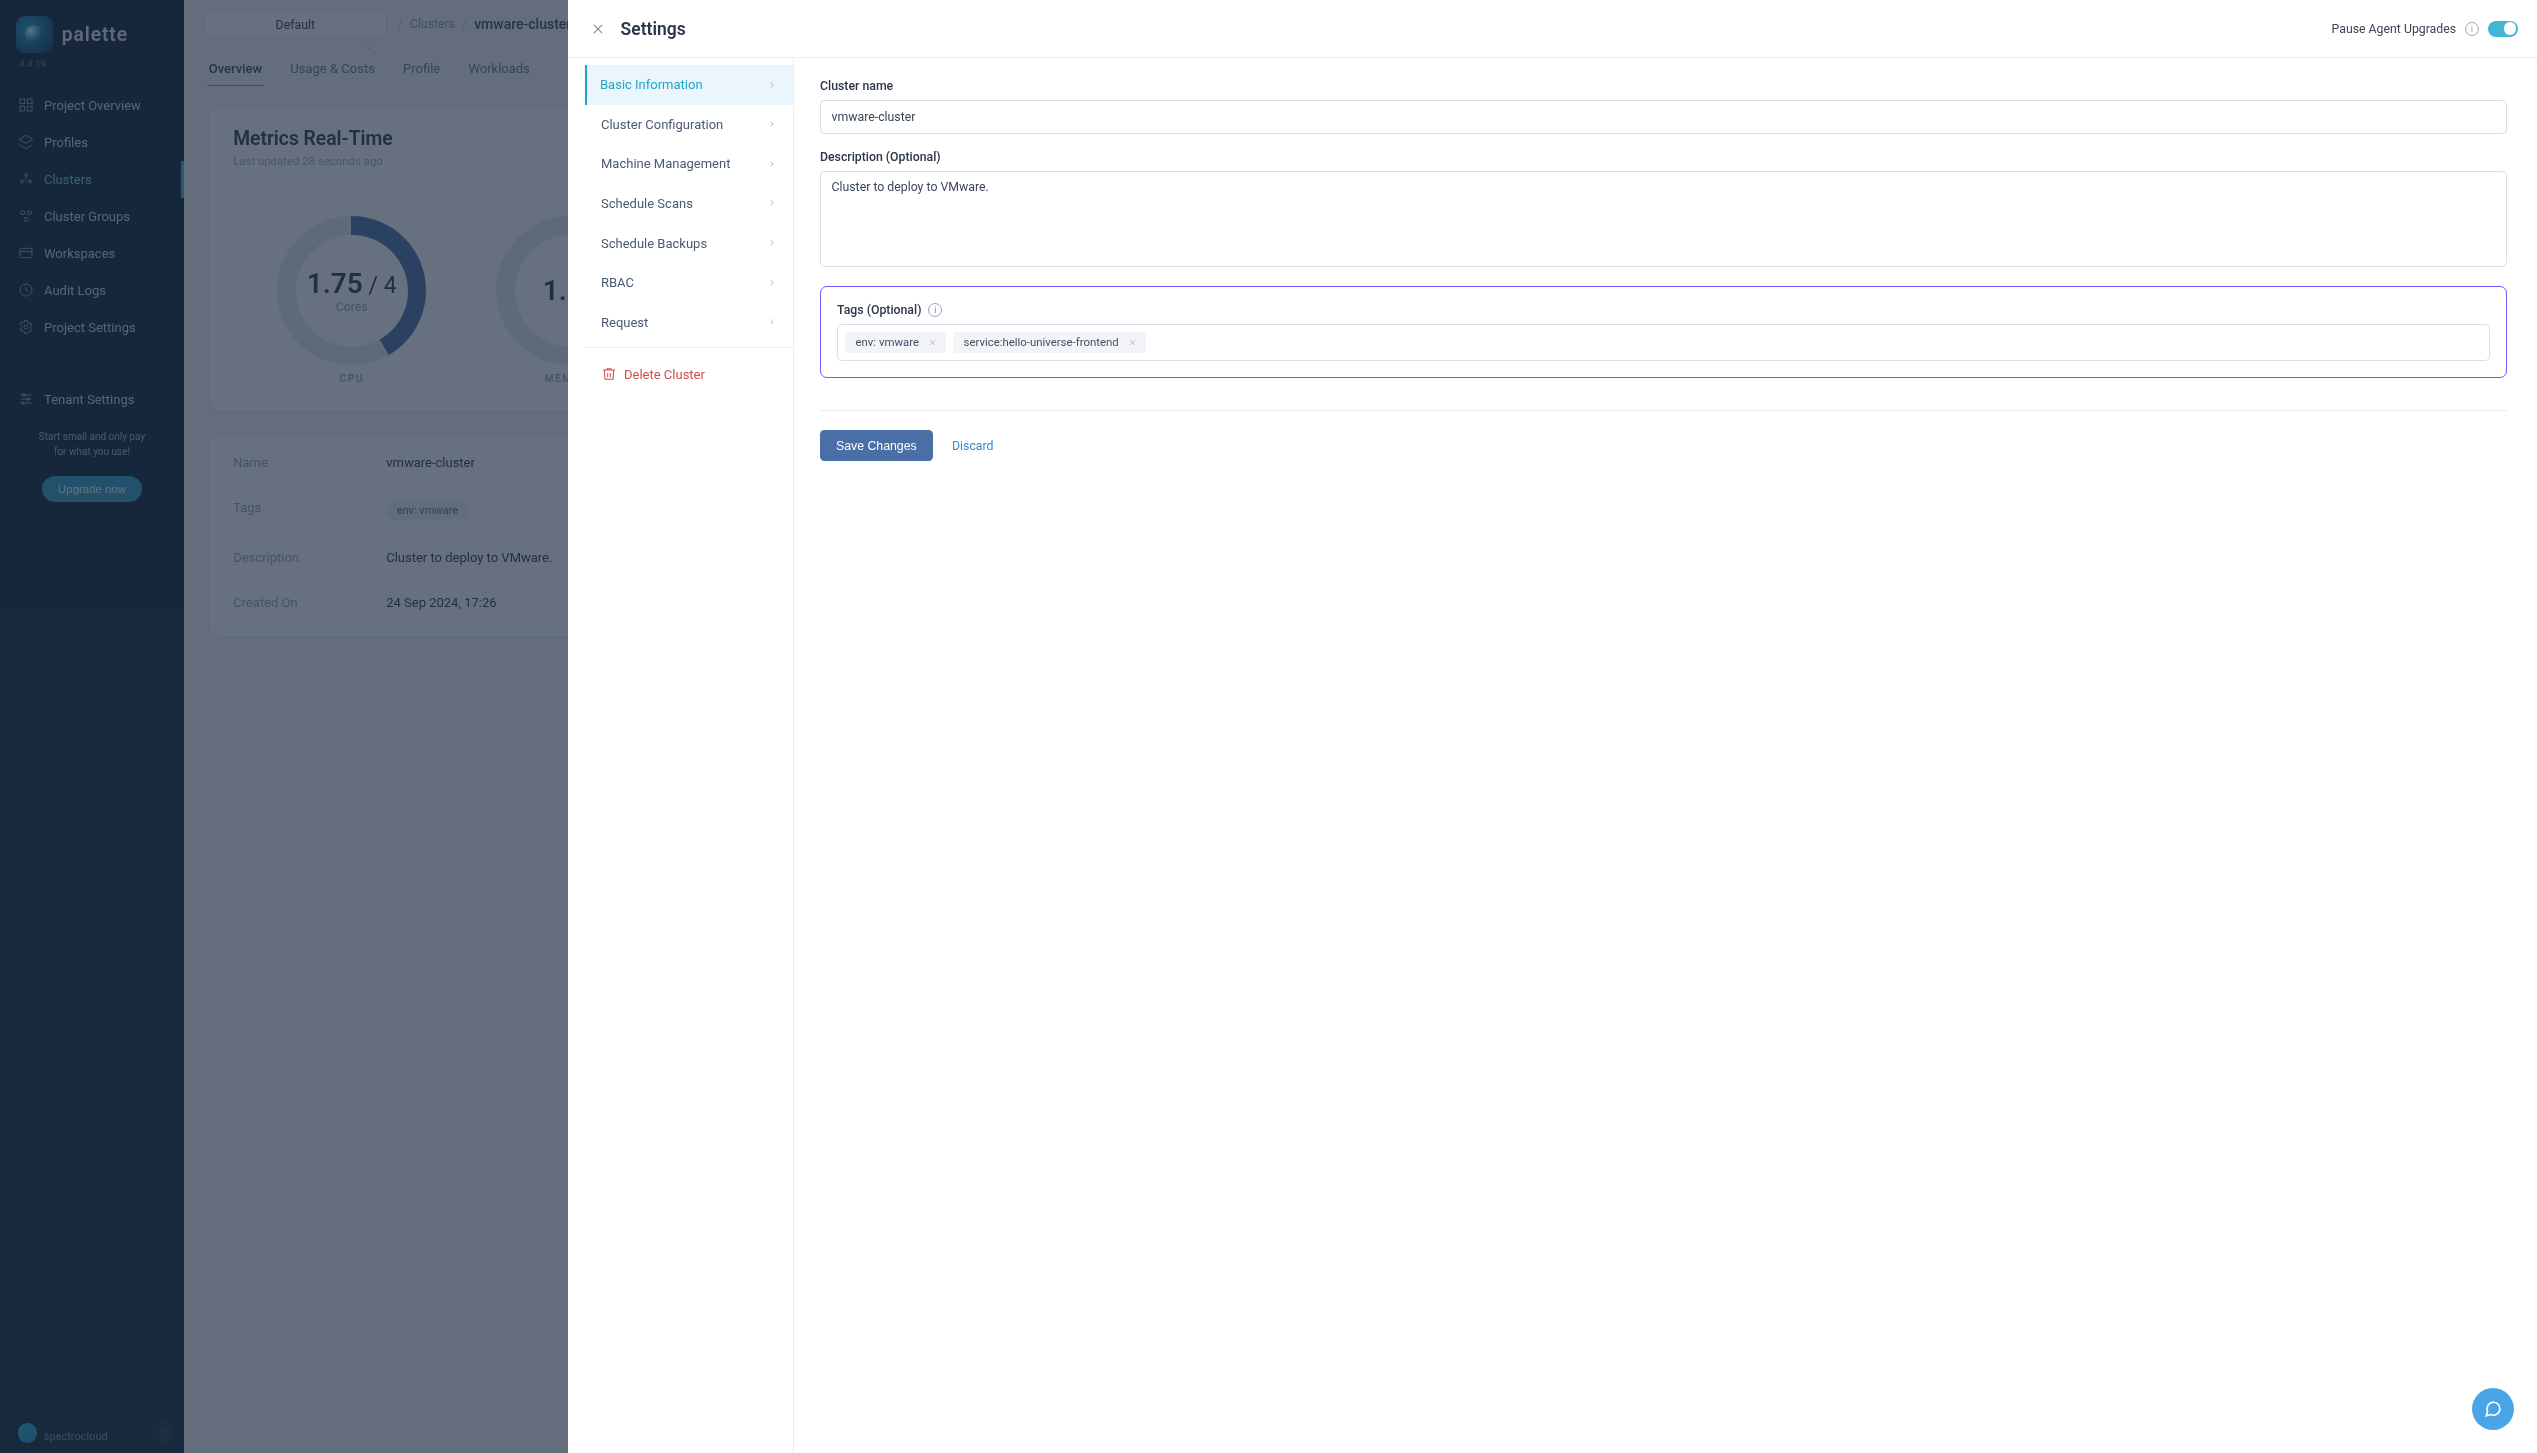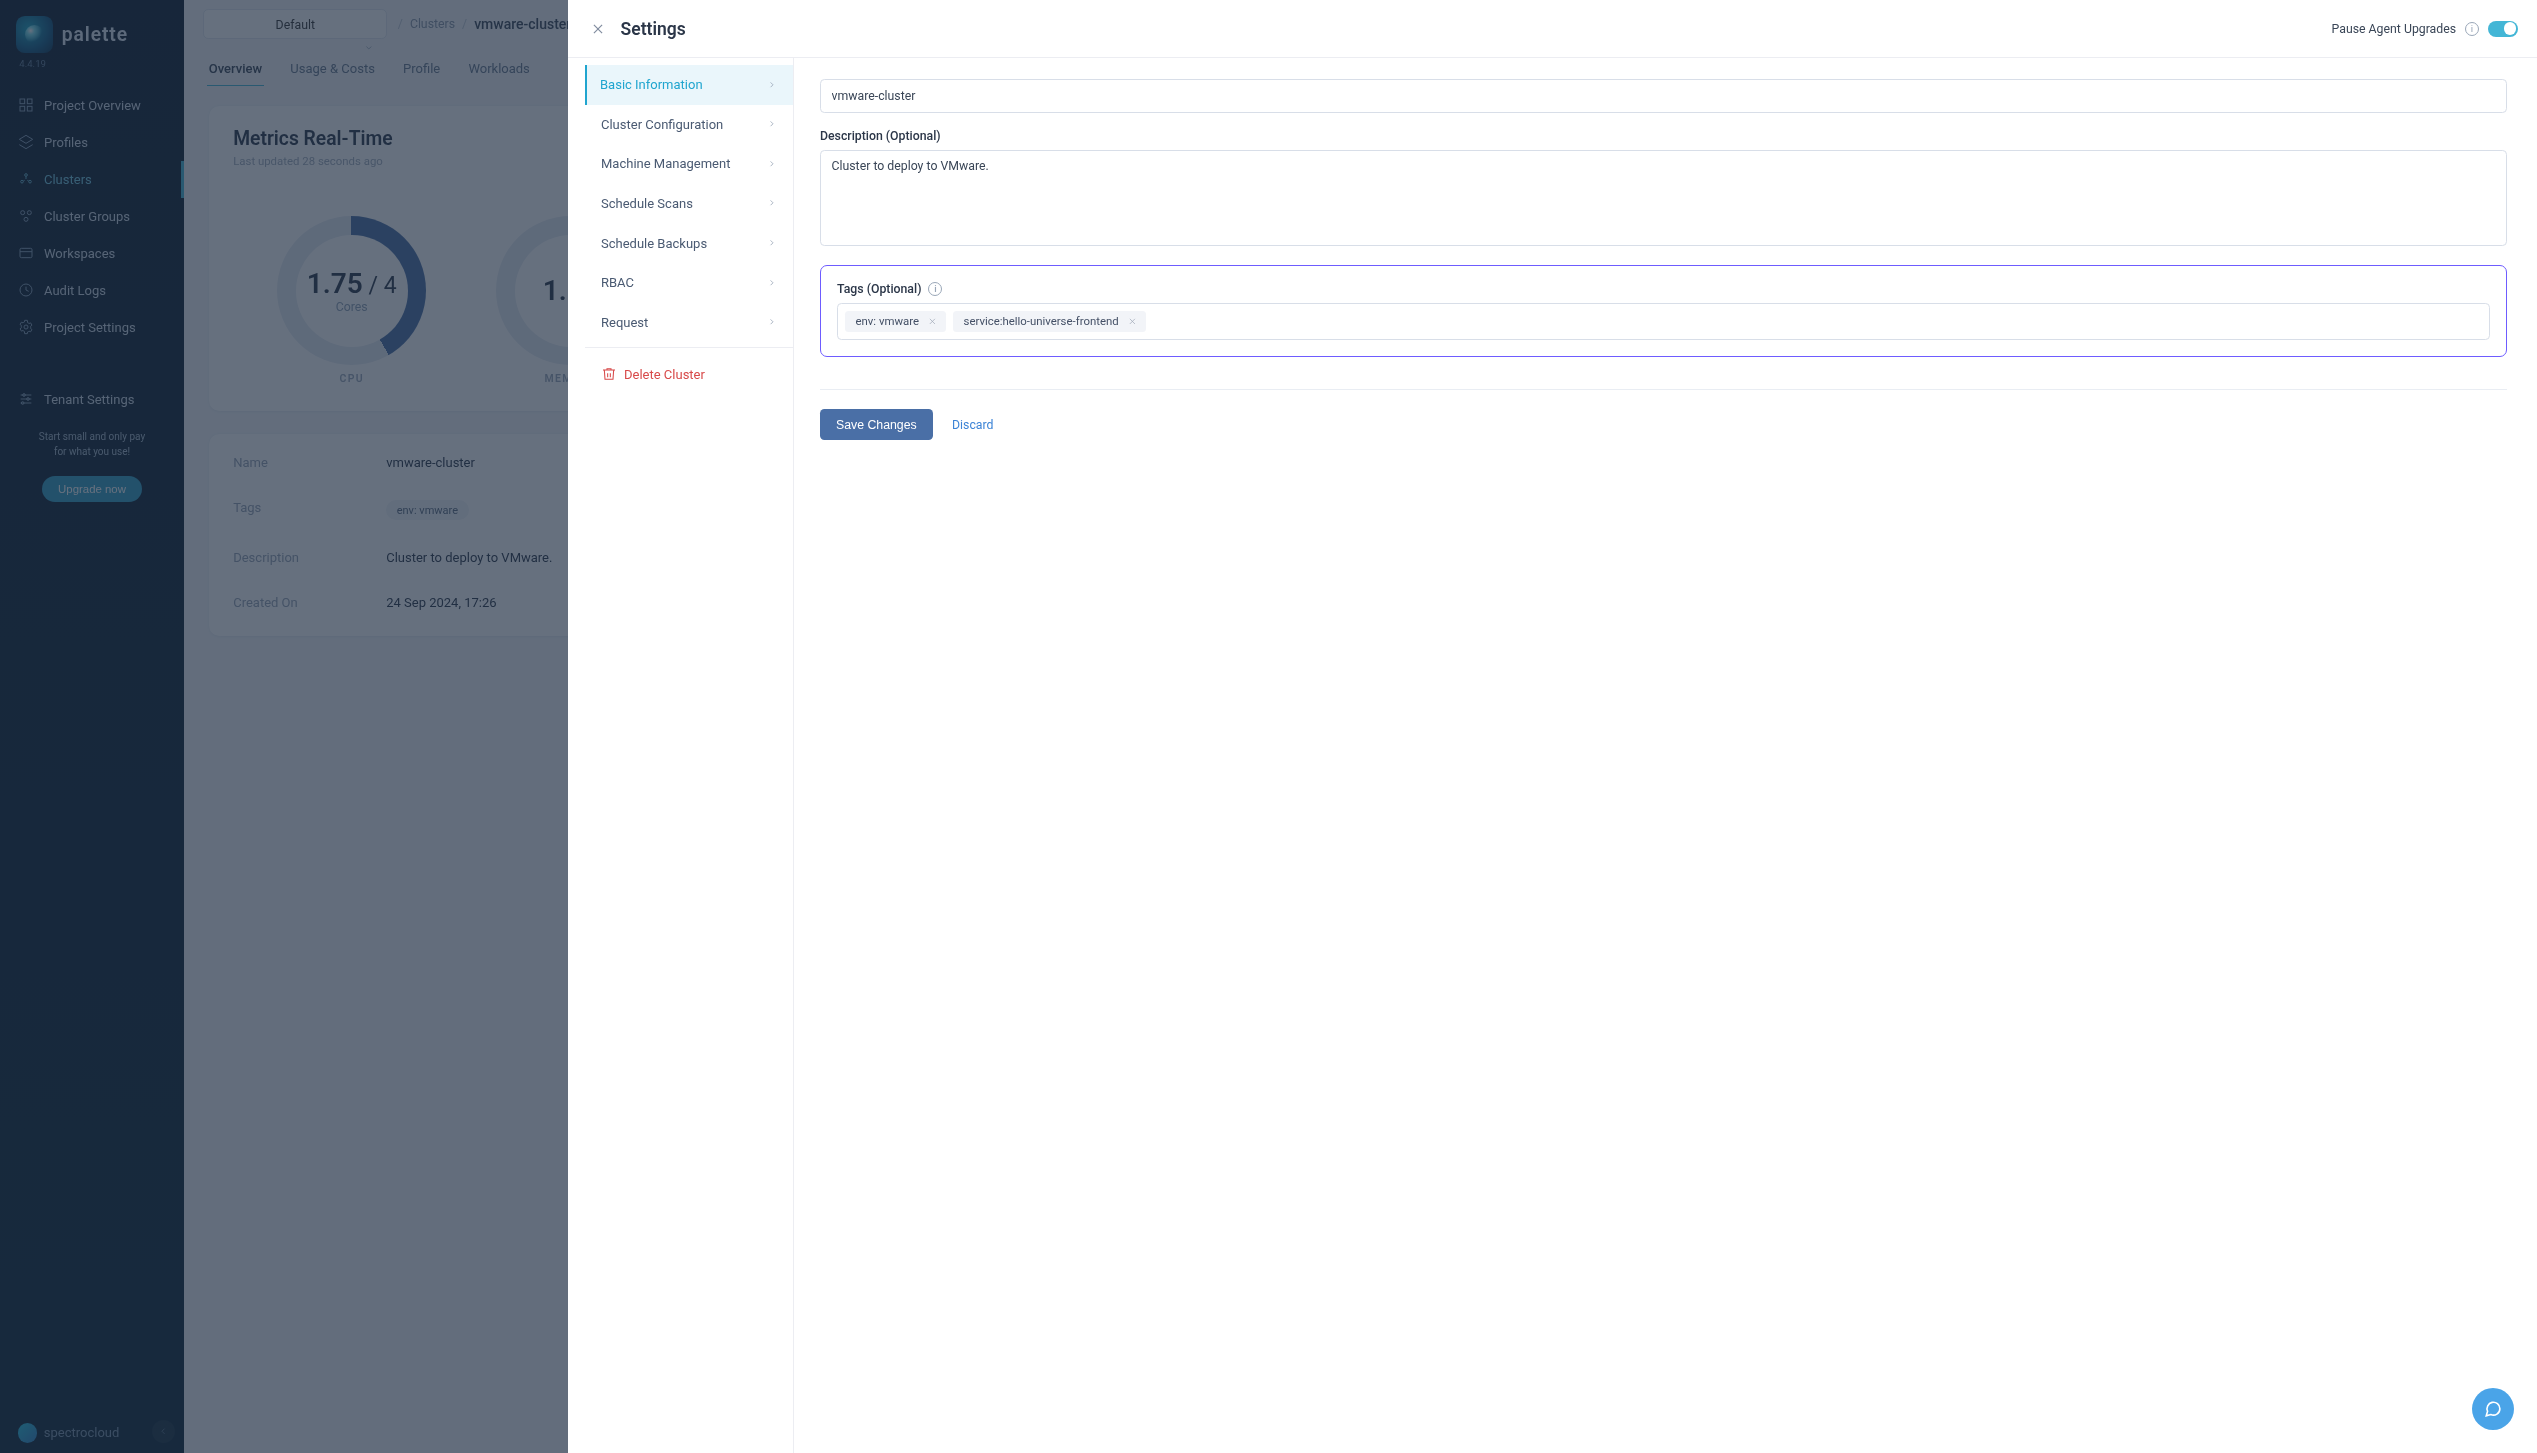--- a/index.html
+++ b/index.html
@@ -20,21 +20,21 @@
 .nav-item.active { color:#6fc7e0; }
 .nav-item.active::after { content:""; position:absolute; right:0; top:0; bottom:0; width:2.6px; background:#43b6d6; }
 .nav-ico { width:16px; height:16px; display:inline-flex; align-items:center; justify-content:center; opacity:.85; }
 .nav-ico svg { width:16px; height:16px; stroke:#9bb5cd; fill:none; stroke-width:1.5; }
 .nav-item.active .nav-ico svg { stroke:#6fc7e0; }
 
 .tenant-block { margin-top:35px; padding:0 17.5px; }
 .cta-text { font-size:10px; color:#a6b9ca; text-align:center; line-height:1.5; margin-top:11px; }
 .upgrade-btn { margin:17px auto 0; display:block; background:#2f9fc4; color:#fff; border:none; border-radius:16px; padding:7px 16px; font-size:11.4px; cursor:pointer; }
 
-.spectro { position:absolute; bottom:10.5px; left:17.5px; display:flex; align-items:center; gap:7px; font-size:13px; color:#7b93aa; }
+.spectro { position:absolute; bottom:10.5px; left:17.5px; display:flex; align-items:flex-end; gap:7px; font-size:11px; color:#7b93aa; }
 .spectro-logo { width:19.3px; height:19.3px; border-radius:50%; background:linear-gradient(135deg,#23c4e0,#2f82c4); }
 .collapse { position:absolute; bottom:10.5px; right:8.8px; width:23px; height:23px; border-radius:50%; display:flex; align-items:center; justify-content:center; background:rgba(255,255,255,0.05); cursor:pointer; }
 .collapse svg { width:10.5px; height:10.5px; stroke:#9bb5cd; fill:none; }
 
 
 .main { flex:1; background:#f4f6f9; display:flex; flex-direction:column; min-width:0; }
 .topbar { height:47px; background:#f4f6f9; display:flex; align-items:center; padding:0 19.3px; gap:10.5px; }
 .ws-chip { background:#fff; border:0.9px solid #e2e6ee; border-radius:5.3px; height:30px; display:flex; align-items:center; gap:8.8px; padding:0 12.3px; cursor:pointer; width:184px;flex-direction:column; }
 .ws-chip svg { width:14px; height:14px; stroke:#687b91; fill:none; }
 .ws-chip .chev { margin-left:auto; }
@@ -389,20 +389,21 @@
               <path d="M10 11v6M14 11v6"></path>
               <path d="M9 6V4h6v2"></path>
             </svg>
         </span>
         <span>Delete Cluster</span>
       </div>
     </div>
 
     <div class="settings-form">
       <div class="field">
+        <div class="field-label">Cluster name</div>
         <input class="input" value="vmware-cluster" style="">
       </div>
       <div class="field">
         <div class="field-label">Description (Optional)</div>
         <textarea class="textarea" style="">Cluster to deploy to VMware.</textarea>
       </div>
 
       <div class="tags-box">
         <div class="field-label">
           <span>Tags (Optional)</span>

